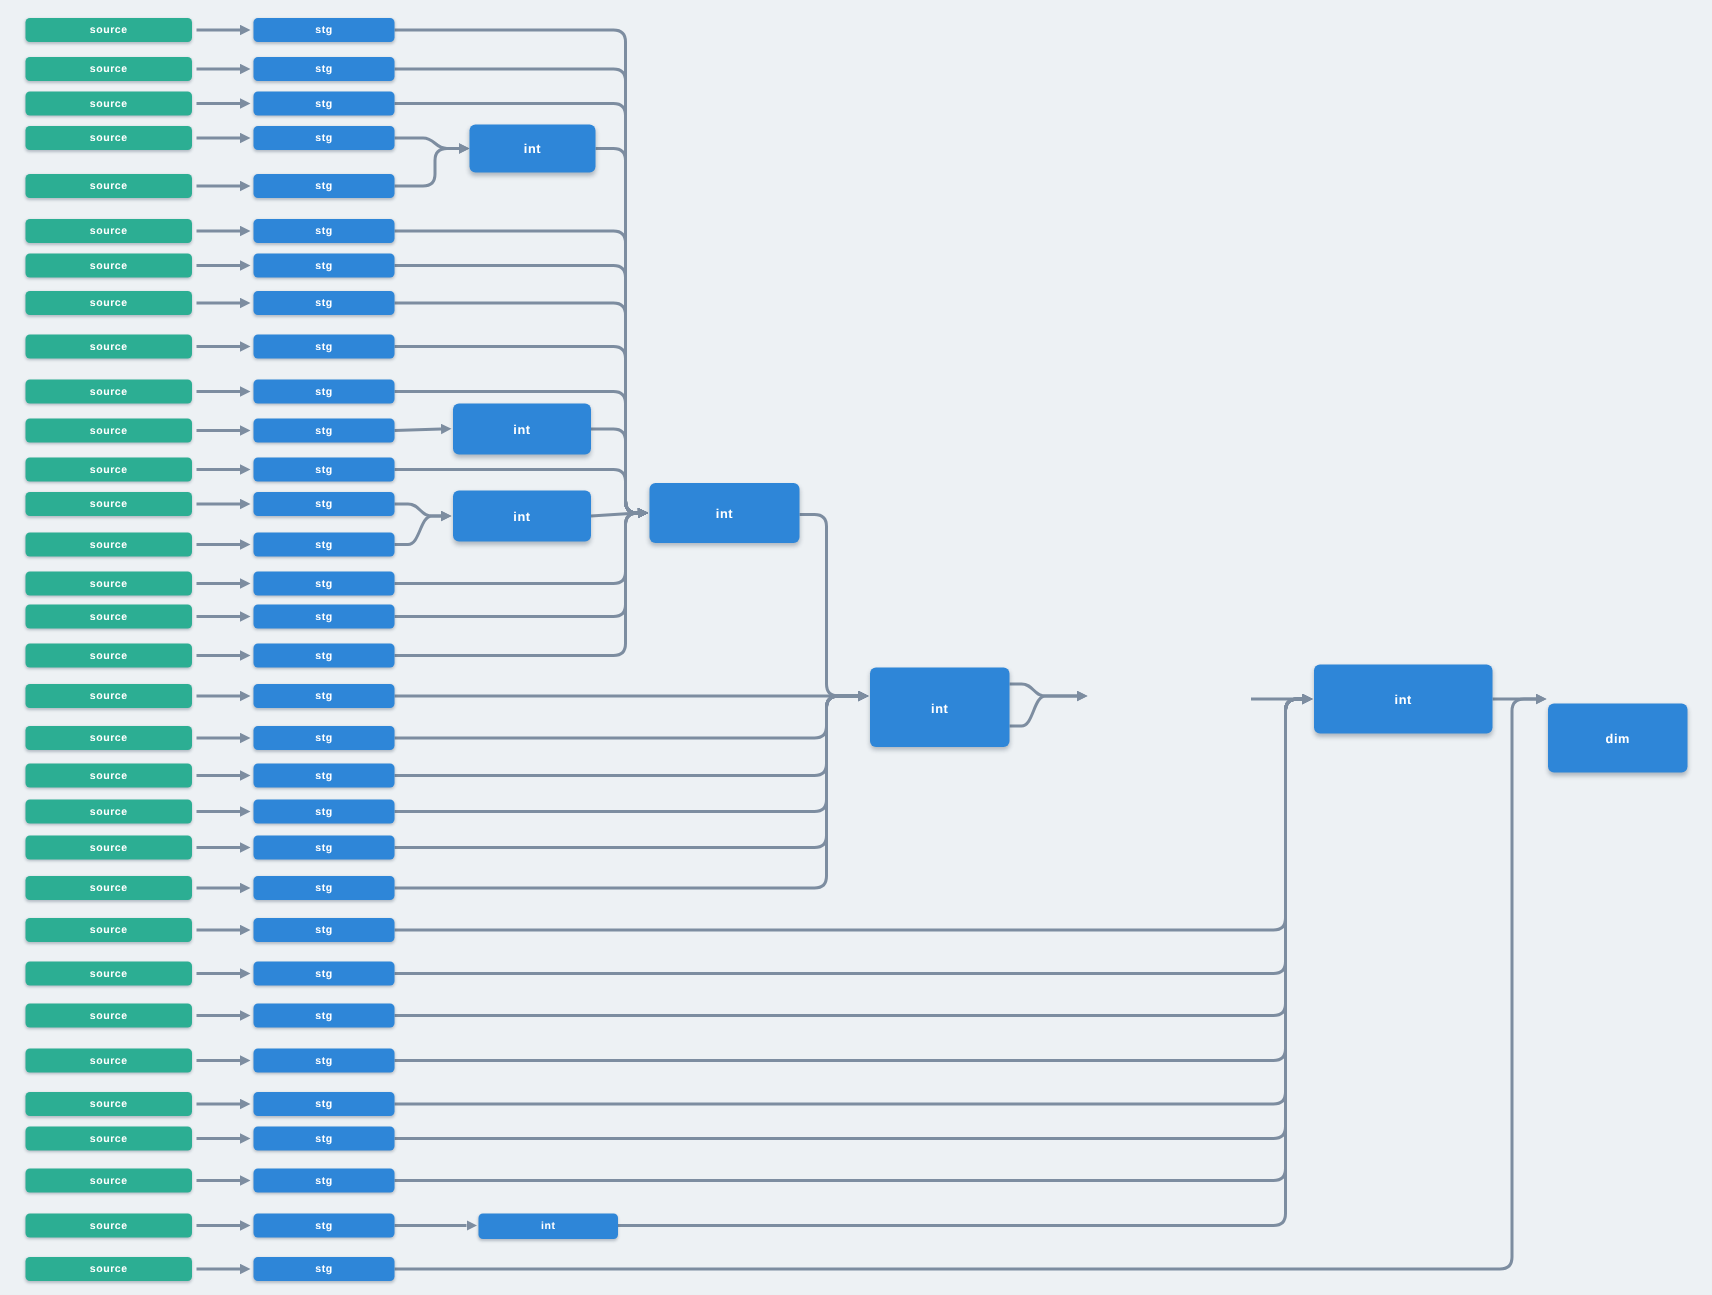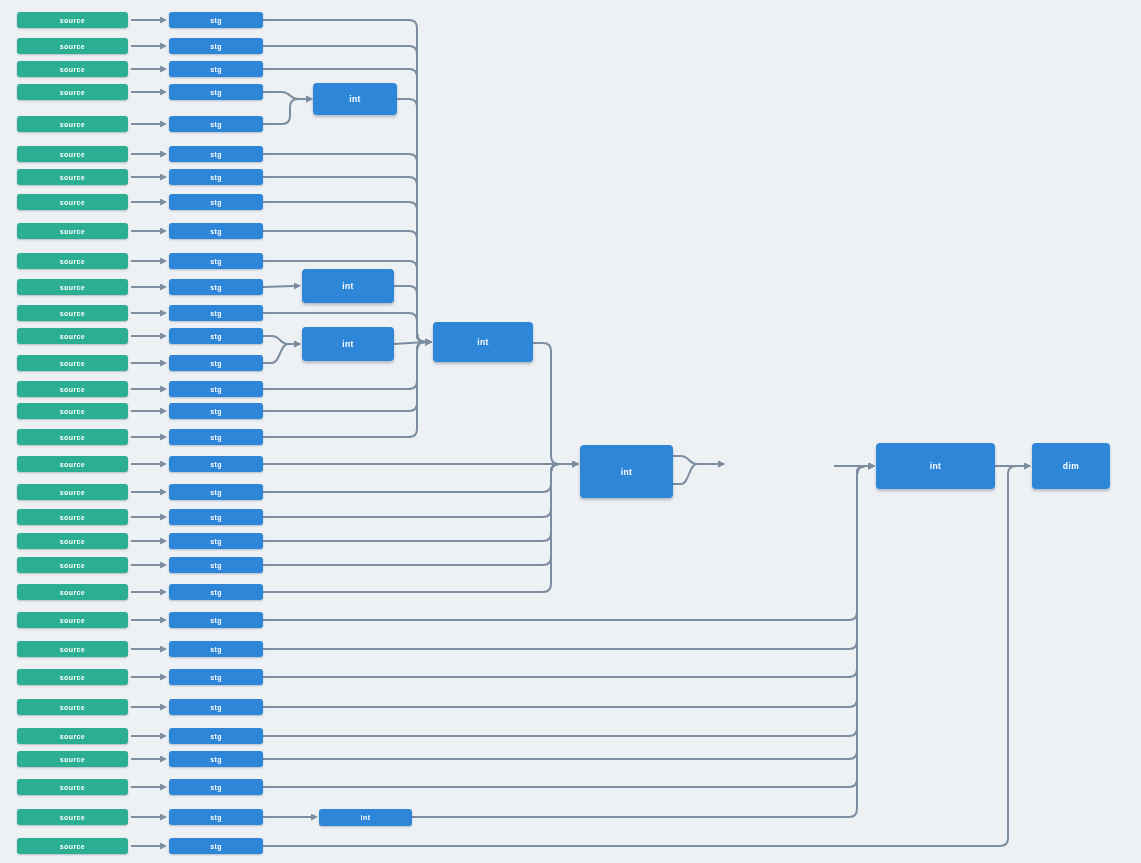--- a/index.html
+++ b/index.html
@@ -330,19 +330,19 @@
     </div>
     <div class="node model big" style="left: 433px; top: 322px; width: 100px; height: 40px;">
       <span>int</span>
     </div>
     <div class="node model big" style="left: 580px; top: 445px; width: 93px; height: 53px;">
       <span>int</span>
     </div>
     <div class="node model big" style="left: 876px; top: 443px; width: 119px; height: 46px;">
       <span>int</span>
     </div>
-    <div class="node model big" style="left: 1032px; top: 443px; width: 78px; height: 46px;">
+    <div class="node model big" style="left: 1032px; top: 469px; width: 93px; height: 46px;">
       <span>dim</span>
     </div>
     <div class="node model" style="left: 319px; top: 809px; width: 93px; height: 17px;">
       <span>int</span>
     </div>
   </div>
 
 </body></html>

